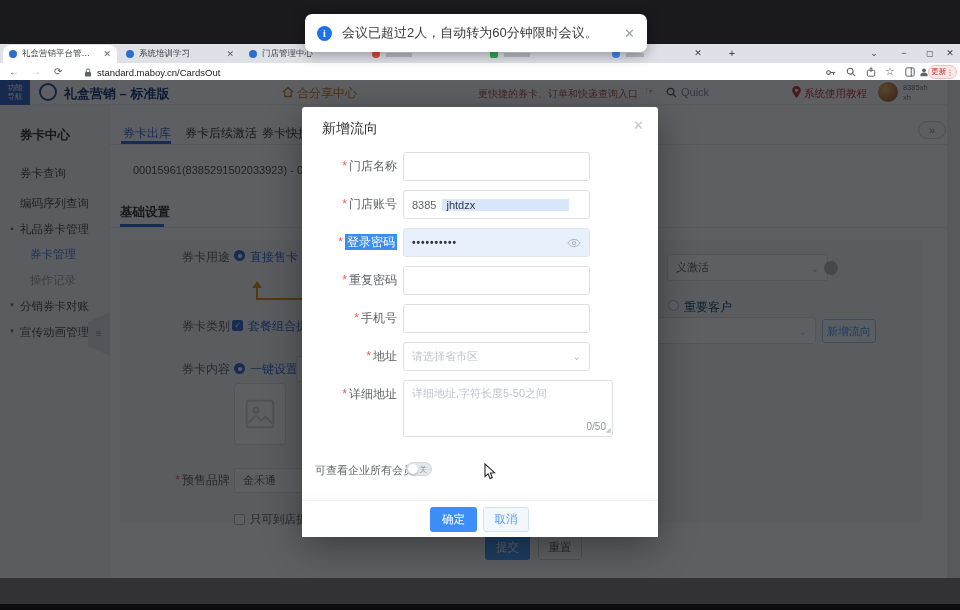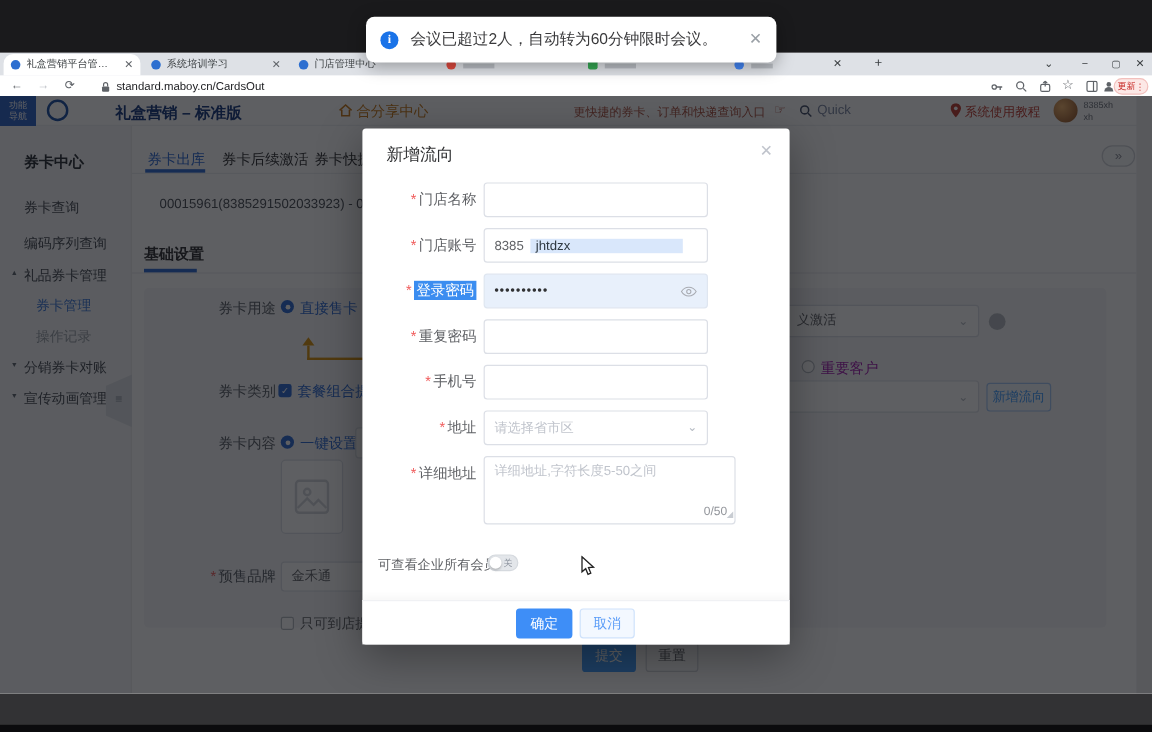--- a/index.html
+++ b/index.html
@@ -161,21 +161,21 @@
     </div>
 
     <div class="page">
 
       <div class="appheader">
         <div class="abs" style="left:0;top:0;width:30px;height:25px;background:#2c63c7;color:#fff;font-size:7.5px;line-height:9px;text-align:center;padding-top:3px;">
           <div>功能</div>
           <div>导航</div>
         </div>
         <span class="abs" style="left:39px;top:3px;width:18px;height:18px;border-radius:50%;border:2.5px solid #1c4fa3;background:#fff;"></span>
-        <span class="abs" style="left:64px;top:5px;font-size:13px;font-weight:bold;color:#17397e;margin-left:32px;">礼盒营销 – 标准版</span>
+        <span class="abs" style="left:64px;top:5px;font-size:13px;font-weight:bold;color:#17397e;">礼盒营销 – 标准版</span>
         <svg class="abs" style="left:282px;top:6px;" width="12" height="12" viewBox="0 0 12 12">
             <path d="M1 6 6 1.5 11 6" fill="none" stroke="#c87a1a" stroke-width="1.3"></path>
             <path d="M2.8 5.4V10.5h6.4V5.4" fill="none" stroke="#c87a1a" stroke-width="1.3"></path>
           </svg>
         <span class="abs" style="left:297px;top:5px;font-size:12px;color:#c87a1a;">合分享中心</span>
         <span class="abs" style="left:478px;top:7px;font-size:10px;color:#ad5240;">更快捷的券卡、订单和快递查询入口</span>
         <span class="abs" style="left:645px;top:5px;font-size:11px;color:#ad5240;">☞</span>
         <svg class="abs" style="left:666px;top:7px;" width="11" height="11" viewBox="0 0 12 12">
             <circle cx="5" cy="5" r="3.6" fill="none" stroke="#44506b" stroke-width="1.4"></circle>
             <line x1="8" y1="8" x2="11" y2="11" stroke="#44506b" stroke-width="1.4"></line>
@@ -218,32 +218,32 @@
         <span class="abs" style="left:10px;top:99px;font-size:12.5px;font-weight:bold;color:#303133;">基础设置</span>
         <span class="abs" style="left:0;top:122px;width:837px;height:1px;background:#ededee;"></span>
         <span class="abs" style="left:10px;top:119px;width:44px;height:3px;background:#2e6bd4;"></span>
       </div>
 
       <div class="panel">
 
         <span class="flabel" style="left:20px;top:9px;">券卡用途</span>
         <span class="radio-on" style="left:114px;top:10px;"></span>
         <span class="abs blue" style="left:130px;top:9px;font-size:12px;">直接售卡</span>
-        <div class="dd" style="left:535px;top:14px;width:161px;">
+        <div class="dd" style="left:547px;top:14px;width:161px;">
           <span>义激活</span>
           <span class="chev">⌄</span>
         </div>
         <span class="abs" style="left:704px;top:21px;width:14px;height:14px;border-radius:50%;background:#b5bac0;"></span>
 
         <span class="abs" style="left:132px;top:36px;width:0;height:0;border:5px solid transparent;border-bottom:7px solid #d9930d;"></span>
         <span class="arrow-note" style="left:136px;top:48px;width:2px;height:12px;"></span>
         <span class="arrow-note" style="left:136px;top:58px;width:340px;height:2px;"></span>
 
         <span class="radio-off" style="left:548px;top:60px;"></span>
-        <span class="abs" style="left:564px;top:59px;font-size:12px;color:#a21caf;">重要客户</span>
+        <span class="abs" style="left:564px;top:59px;font-size:12px;color:#0c4a6e;">重要客户</span>
 
         <span class="flabel" style="left:20px;top:78px;">券卡类别</span>
         <span class="cb-on" style="left:112px;top:80px;">✓</span>
         <span class="abs blue" style="left:128px;top:78px;font-size:12px;">套餐组合提货卡</span>
         <div class="dd" style="left:535px;top:77px;width:161px;">
           <span class="chev">⌄</span>
         </div>
         <span class="abs" style="left:702px;top:79px;width:54px;height:24px;border:1px solid #a3c6f5;border-radius:3px;background:#f4f9ff;color:#409eff;font-size:11px;line-height:22px;text-align:center;">新增流向</span>
 
         <span class="flabel" style="left:20px;top:121px;">券卡内容</span>

